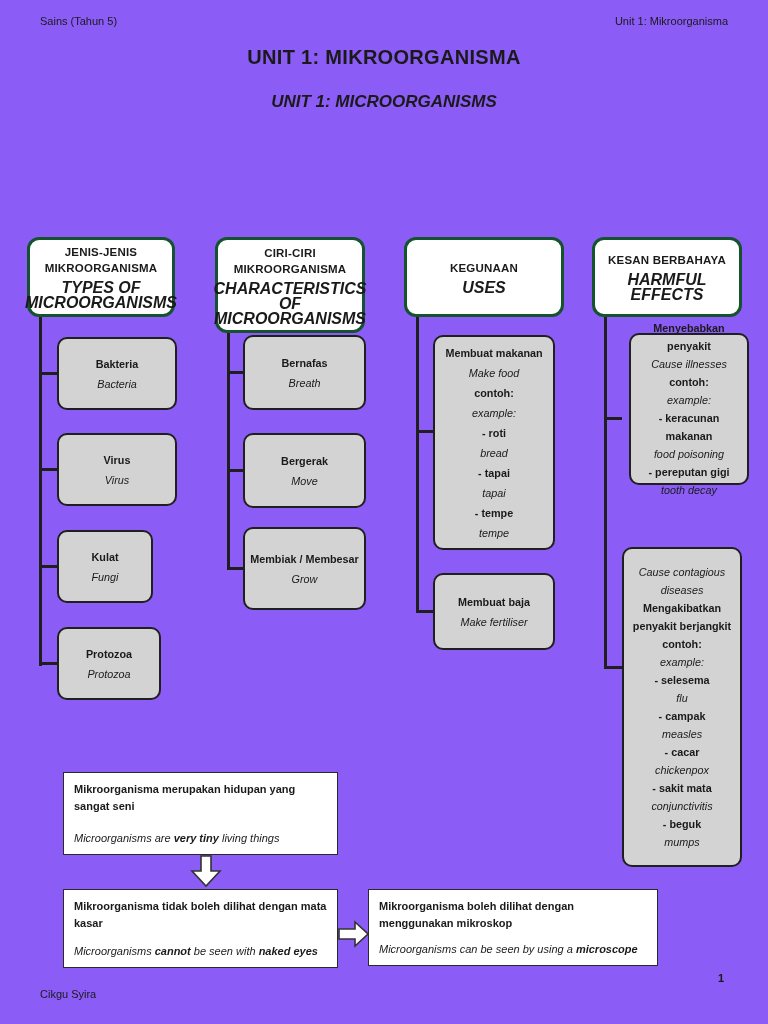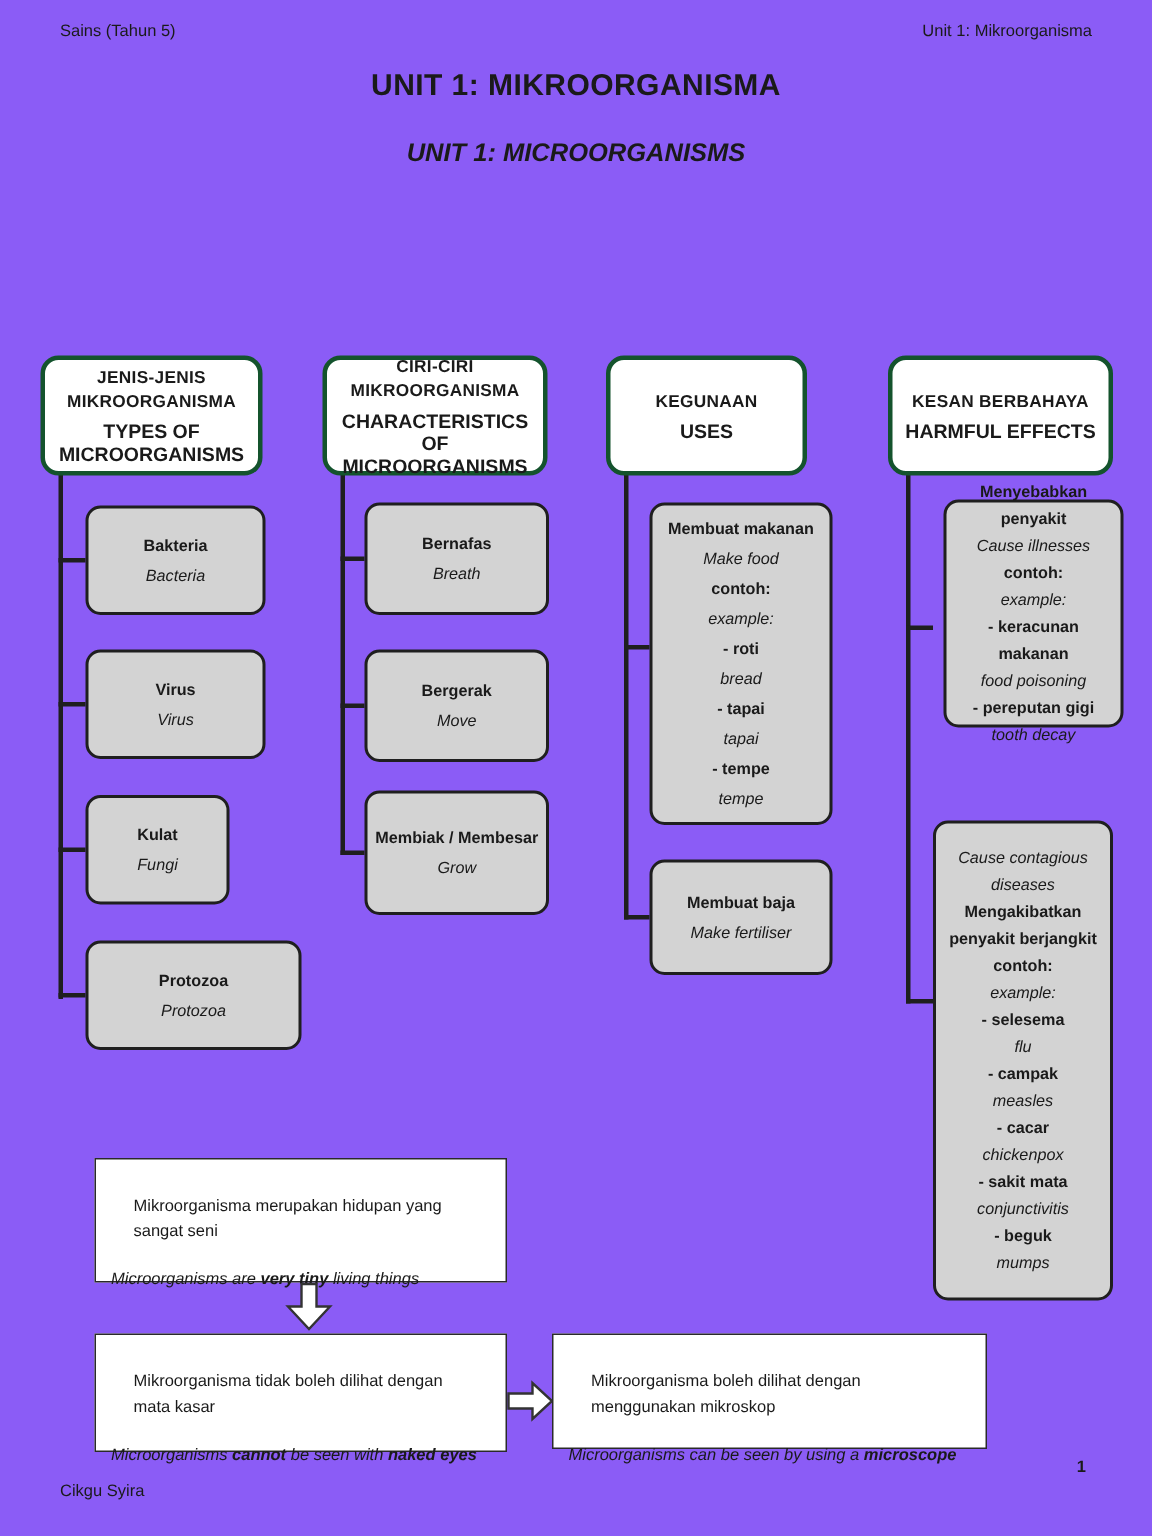--- a/index.html
+++ b/index.html
@@ -17,34 +17,34 @@
     font-size:17px;font-weight:700;font-style:italic;margin:0;}
   
   .line{position:absolute;background:#1f1f1f;}
   .v{width:3px;}
   .h{height:3px;}
   
   .hbox{position:absolute;background:#fff;border:3px solid #14532d;border-radius:12px;
     display:flex;flex-direction:column;justify-content:center;align-items:center;
     text-align:center;padding:2px 4px;box-sizing:border-box;}
   .ht{font-weight:700;font-size:11.5px;line-height:16px;letter-spacing:.2px;}
-  .hs{font-weight:700;font-size:13px;line-height:15px;margin-top:4px;}
+  .hs{font-weight:700;font-style:italic;font-size:16px;line-height:15px;margin-top:4px;}
   
   .gbox{position:absolute;background:#d3d3d3;border:2.5px solid #1f1f1f;border-radius:10px;
     display:flex;flex-direction:column;justify-content:center;text-align:center;
     box-sizing:border-box;padding:2px 5px;font-size:10.8px;line-height:20px;}
   .gbox.lh18{line-height:18px;}
   .seg.b{font-weight:700;}
   .seg.i{font-style:italic;}
   .seg.bi{font-weight:700;font-style:italic;text-align:center;}
   
   .fbox{position:absolute;background:#fff;border:1.5px solid #2a2a2a;box-sizing:border-box;
     padding:8px 10px;display:flex;flex-direction:column;justify-content:space-between;
     font-size:11px;}
-  .fb{font-weight:400;line-height:17px;margin:15px;}
+  .fb{font-weight:700;line-height:17px;margin:0;}
   .fi{font-style:italic;line-height:16px;margin:0;}
   .fi .seg{white-space:pre-wrap;}
   .arrow{position:absolute;}
   .ftr-author{position:absolute;left:40px;top:988px;font-size:11px;}
   .ftr-page{position:absolute;right:44px;top:972px;font-size:11px;font-weight:700;}
 </style>
 </head>
 <body>
 
 <div class="page">
@@ -71,46 +71,46 @@
   <div class="line h" style="left:416px;top:610px;width:17px"></div>
 
   <div class="line v" style="left:604px;top:315px;height:354px"></div>
   <div class="line h" style="left:604px;top:417px;width:18px"></div>
   <div class="line h" style="left:604px;top:666px;width:18px"></div>
 
   <div class="hbox" style="left:27px;top:237px;width:148px;height:80px">
     <div class="ht">JENIS-JENIS MIKROORGANISMA</div>
     <div class="hs">TYPES OF MICROORGANISMS</div>
   </div>
-  <div class="hbox" style="left:215px;top:237px;width:150px;height:80px">
+  <div class="hbox" style="left:215px;top:237px;width:150px;height:96px">
     <div class="ht">CIRI-CIRI MIKROORGANISMA</div>
     <div class="hs">CHARACTERISTICS OF MICROORGANISMS</div>
   </div>
-  <div class="hbox" style="left:404px;top:237px;width:134px;height:80px">
+  <div class="hbox" style="left:404px;top:237px;width:160px;height:80px">
     <div class="ht">KEGUNAAN</div>
     <div class="hs">USES</div>
   </div>
   <div class="hbox" style="left:592px;top:237px;width:150px;height:80px">
     <div class="ht">KESAN BERBAHAYA</div>
     <div class="hs">HARMFUL EFFECTS</div>
   </div>
 
   <div class="gbox" style="left:57px;top:337px;width:120px;height:73px">
       <div class="seg b">Bakteria</div>
       <div class="seg i">Bacteria</div>
     </div>
   <div class="gbox" style="left:57px;top:433px;width:120px;height:73px">
       <div class="seg b">Virus</div>
       <div class="seg i">Virus</div>
     </div>
   <div class="gbox" style="left:57px;top:530px;width:96px;height:73px">
       <div class="seg b">Kulat</div>
       <div class="seg i">Fungi</div>
     </div>
-  <div class="gbox" style="left:57px;top:627px;width:144px;height:73px">
+  <div class="gbox" style="left:57px;top:627px;width:104px;height:73px">
       <div class="seg b">Protozoa</div>
       <div class="seg i">Protozoa</div>
     </div>
 
   <div class="gbox" style="left:243px;top:335px;width:123px;height:75px">
       <div class="seg b">Bernafas</div>
       <div class="seg i">Breath</div>
     </div>
   <div class="gbox" style="left:243px;top:527px;width:123px;height:83px">
       <div class="seg b">Membiak / Membesar</div>

